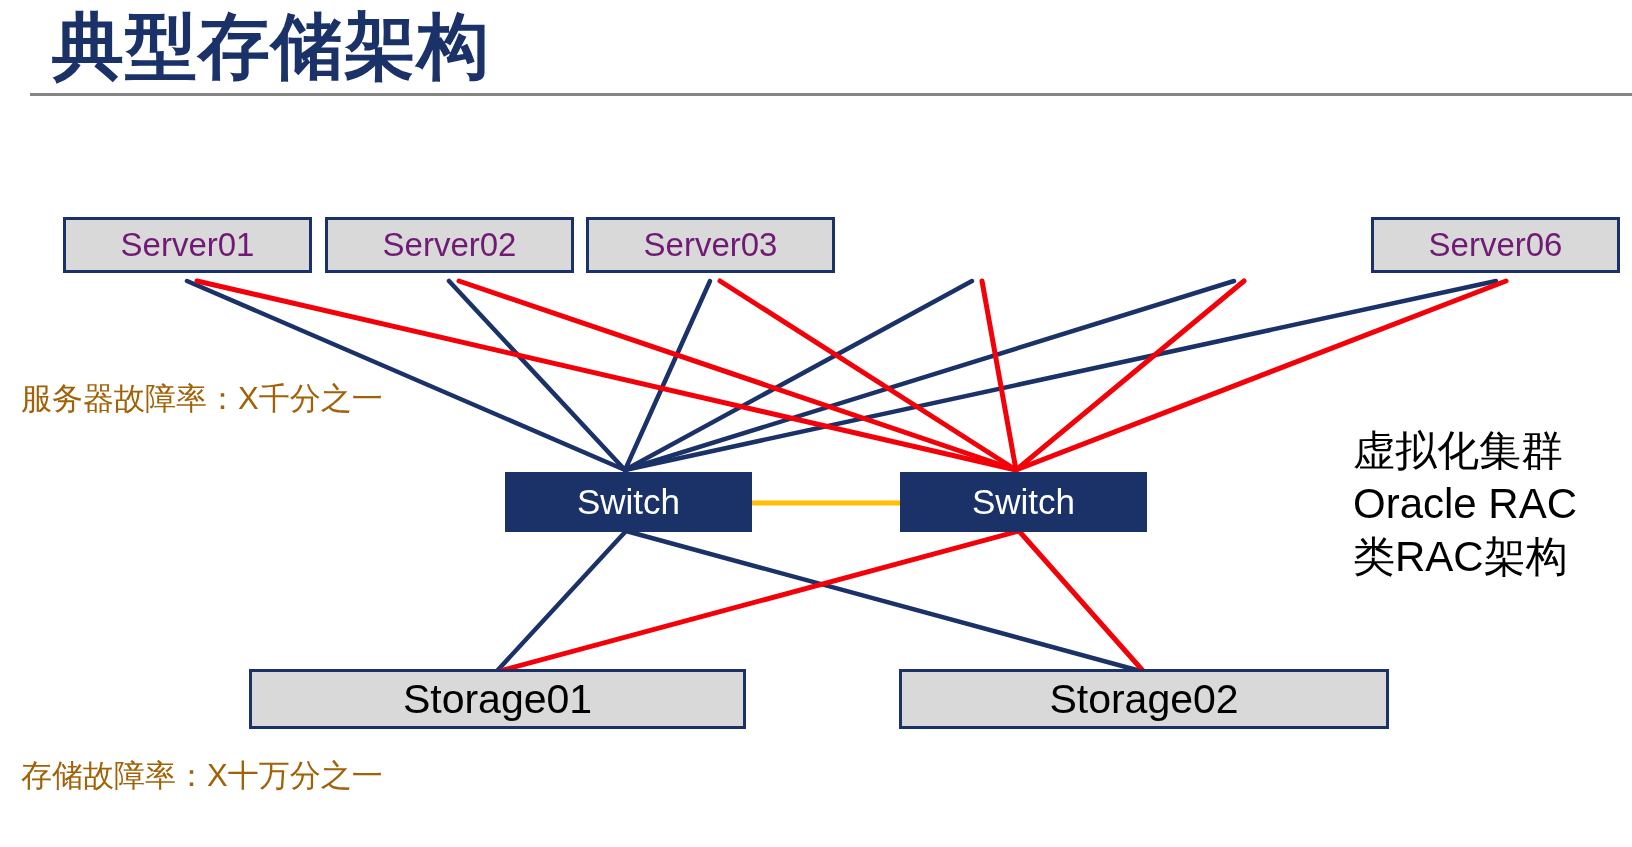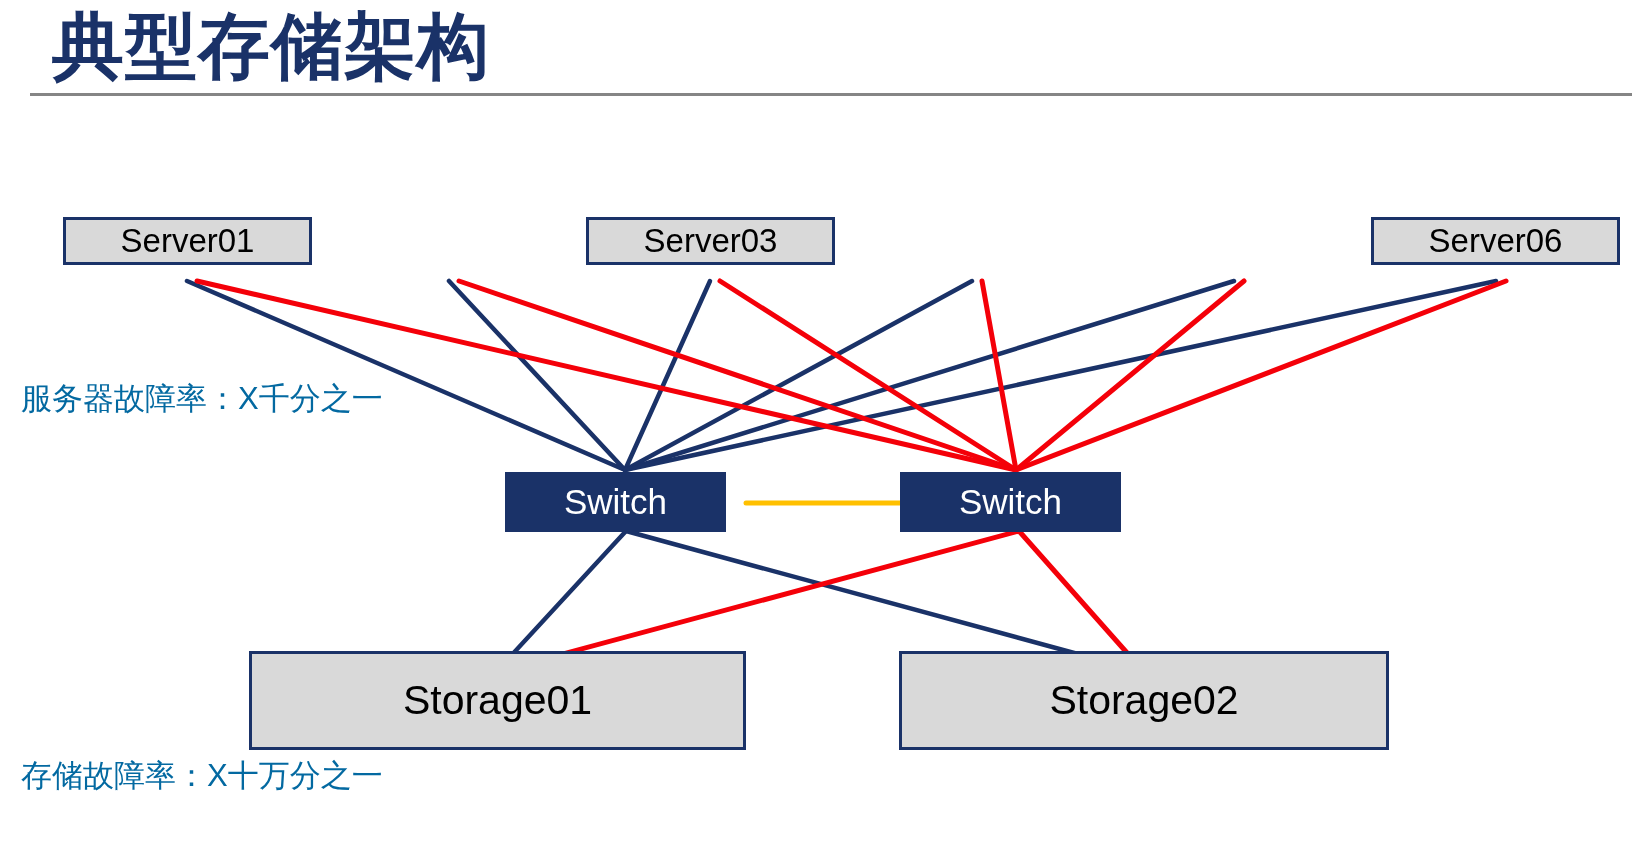--- a/index.html
+++ b/index.html
@@ -17,35 +17,35 @@
   .divider{
     position:absolute;left:14px;top:93px;width:1604px;height:3px;
     background:var(--divider);
   }
   #wires{position:absolute;left:0;top:0;z-index:1;}
   .node{
     position:absolute;z-index:2;display:flex;align-items:center;justify-content:center;
     box-sizing:border-box;text-align:center;
   }
   .server{
-    top:217px;width:249px;height:48px;
+    top:217px;width:249px;height:56px;
     background:var(--box-fill);border:3px solid var(--navy);
-    font-size:33px;color:#000000;
+    font-size:33px;color:#701a75;
   }
   .switch{
-    top:472px;width:221px;height:60px;
+    top:472px;width:247px;height:60px;
     background:var(--navy);color:#ffffff;font-size:35px;
   }
   .storage{
-    top:651px;height:99px;
+    top:669px;height:60px;
     background:var(--box-fill);border:3px solid var(--navy);
     font-size:41px;color:#000;
   }
   .annotation{
-    position:absolute;z-index:2;font-size:31px;color:#0369a1;white-space:nowrap;
+    position:absolute;z-index:2;font-size:31px;color:#a16207;white-space:nowrap;
   }
   .cluster-note{
     position:absolute;left:1337px;top:424px;z-index:2;
     font-size:42px;line-height:53px;color:#000;white-space:nowrap;
   }
 </style>
 </head>
 <body>
 
 <div class="canvas" style="--navy: #1A3268; --box-fill: #D9D9D9; --divider: #858585;">
@@ -69,20 +69,23 @@
       <line x1="966" y1="281" x2="1000" y2="470" stroke="#F40009" stroke-width="5" stroke-linecap="round"></line>
       <line x1="1228" y1="281" x2="1000" y2="470" stroke="#F40009" stroke-width="5" stroke-linecap="round"></line>
       <line x1="1490" y1="281" x2="1000" y2="470" stroke="#F40009" stroke-width="5" stroke-linecap="round"></line>
       <line x1="1003" y1="531" x2="480" y2="672" stroke="#F40009" stroke-width="5" stroke-linecap="round"></line>
       <line x1="1003" y1="531" x2="1128" y2="672" stroke="#F40009" stroke-width="5" stroke-linecap="round"></line>
     </svg>
 
   <div class="node server" style="left:47px">
     <span>Server01</span>
   </div>
+  <div class="node server" style="left:309px">
+    <span>Server02</span>
+  </div>
   <div class="node server" style="left:570px">
     <span>Server03</span>
   </div>
   <div class="node server" style="left:1355px">
     <span>Server06</span>
   </div>
 
   <div class="node switch" style="left:489px">
     <span>Switch</span>
   </div>
@@ -94,14 +97,19 @@
     <span>Storage01</span>
   </div>
   <div class="node storage" style="left:883px;width:490px">
     <span>Storage02</span>
   </div>
 
   <div class="annotation" style="left:5px;top:378px">服务器故障率：X千分之一</div>
 
   <div class="annotation" style="left:5px;top:755px">存储故障率：X十万分之一</div>
 
+  <div class="cluster-note">
+    <div>虚拟化集群</div>
+    <div>Oracle RAC</div>
+    <div>类RAC架构</div>
+  </div>
 
 </div>
 
 </body></html>

